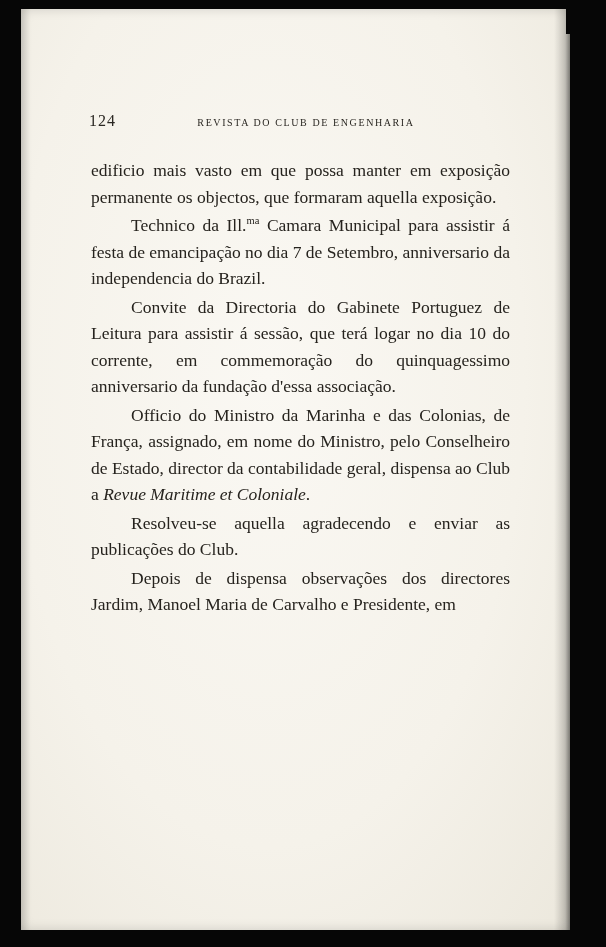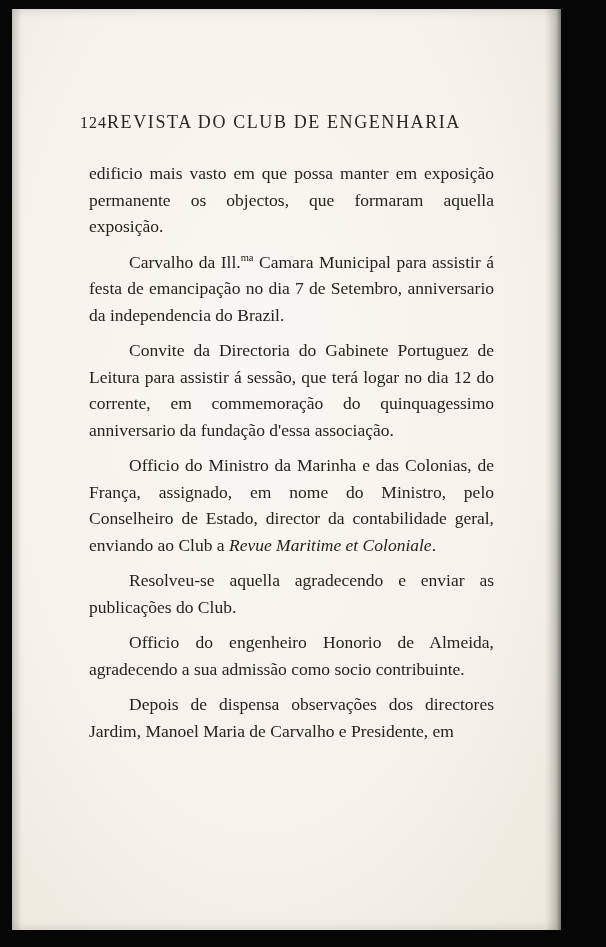--- a/index.html
+++ b/index.html
@@ -6,21 +6,21 @@
   .scan {
     position: relative;
     width: 606px;
     height: 947px;
     background: #060606;
     overflow: hidden;
     font-family: "Liberation Serif", "DejaVu Serif", serif;
   }
   .page {
     position: absolute;
-    left: 12px;
+    left: 21px;
     top: 9px;
     width: 549px;
     height: 921px;
     background: radial-gradient(ellipse at 45% 40%, #faf8f3 0%, #f5f2ea 60%, #ece8dd 100%);
     box-shadow: inset 0 0 12px rgba(0,0,0,0.15);
   }
   
   .page::after {
     content: "";
     position: absolute;
@@ -49,55 +49,54 @@
     align-items: baseline;
     margin: 103px 60px 0 68px;
     color: #2a2722;
   }
   .pagenum {
     font-size: 16px;
     letter-spacing: 1px;
   }
   .running-title {
     flex: 1;
-    text-align: left;
-    font-size: 18px;
+    text-align: center;
+    font-size: 10px;
     letter-spacing: 1.6px;
     padding-right: 14px;
     white-space: nowrap;
   }
   .body-text {
     margin: 27px 58px 0 68px;
     font-size: 17.5px;
     line-height: 26.5px;
     text-align: justify;
     color: #26231e;
   }
-  .body-text p { margin: 9px; }
+  .body-text p { margin: 2px; }
   .body-text p.indent { text-indent: 40px; }
   .body-text i { font-style: italic; }
   .body-text sup {
     font-size: 0.6em;
     vertical-align: super;
     line-height: 0;
   }
 </style>
 </head>
 <body>
 
 <div class="scan">
   <div class="scan-artifact"></div>
   <div class="page">
     <div class="header">
       <span class="pagenum">124</span>
       <span class="running-title">REVISTA DO CLUB DE ENGENHARIA</span>
     </div>
     <div class="body-text">
         <p class=""><span>edificio mais vasto em que possa manter em exposição permanente os objectos, que formaram aquella exposição.</span></p>
-        <p class="indent"><span>Carvalho da Ill.</span><sup>ma</sup><span> Camara Municipal para assistir á festa de emancipação no dia 7 de Setembro, anniversario da independencia do Brazil.</span></p>
-        <p class="indent"><span>Convite da Directoria do Gabinete Portuguez de Leitura para assistir á sessão, que terá logar no dia 12 do corrente, em commemoração do quinquagessimo anniversario da fundação d'essa associação.</span></p>
-        <p class="indent"><span>Officio do Ministro da Marinha e das Colonias, de França, assignado, em nome do Ministro, pelo Conselheiro de Estado, director da contabilidade geral, enviando ao Club a </span><i>Revue Maritime et Coloniale</i><span>.</span></p>
+        <p class="indent"><span>Technico da Ill.</span><sup>ma</sup><span> Camara Municipal para assistir á festa de emancipação no dia 7 de Setembro, anniversario da independencia do Brazil.</span></p>
+        <p class="indent"><span>Convite da Directoria do Gabinete Portuguez de Leitura para assistir á sessão, que terá logar no dia 10 do corrente, em commemoração do quinquagessimo anniversario da fundação d'essa associação.</span></p>
+        <p class="indent"><span>Officio do Ministro da Marinha e das Colonias, de França, assignado, em nome do Ministro, pelo Conselheiro de Estado, director da contabilidade geral, dispensa ao Club a </span><i>Revue Maritime et Coloniale</i><span>.</span></p>
         <p class="indent"><span>Resolveu-se aquella agradecendo e enviar as publicações do Club.</span></p>
-        <p class="indent"><span>Officio do engenheiro Honorio de Almeida, agradecendo a sua admissão como socio contribuinte.</span></p>
         <p class="indent"><span>Depois de dispensa observações dos directores Jardim, Manoel Maria de Carvalho e Presidente, em</span></p>
       </div>
   </div>
 </div>
 
 </body></html>

